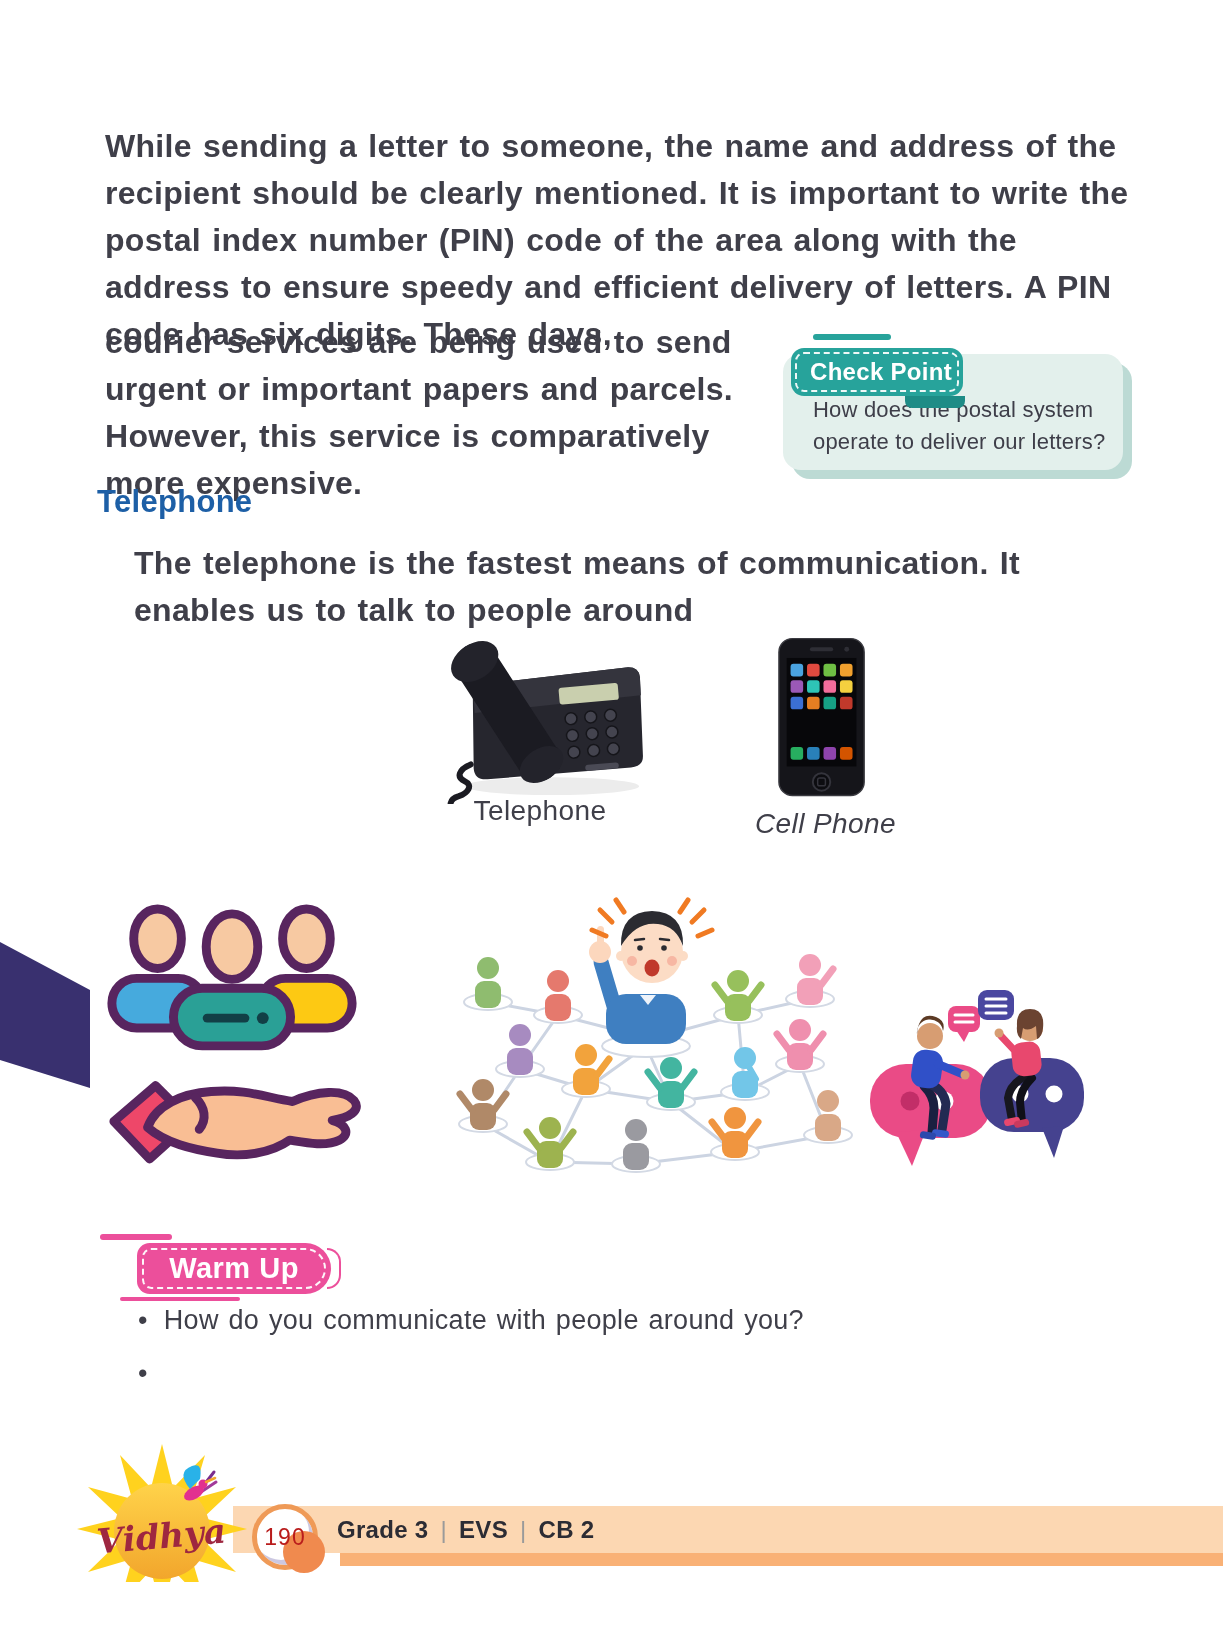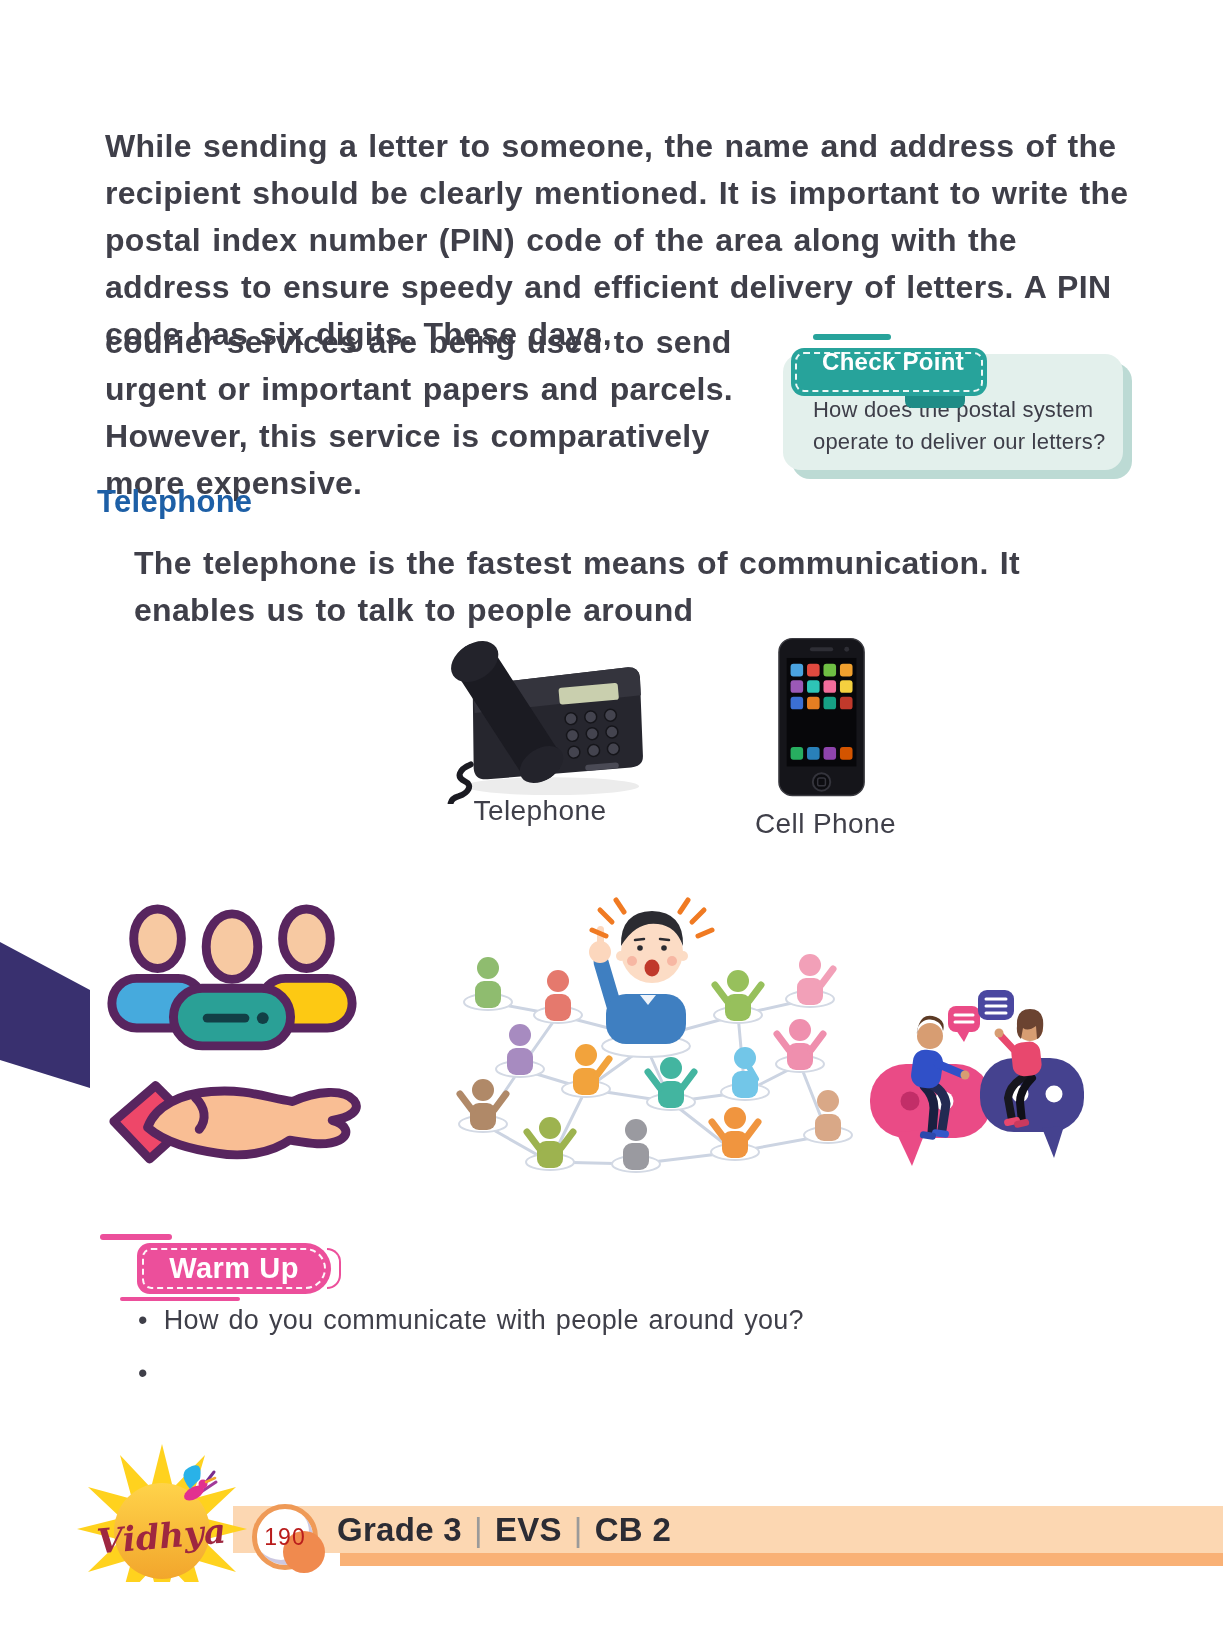--- a/index.html
+++ b/index.html
@@ -13,30 +13,30 @@
   .para-b { left:105px; top:311px; width:660px;margin-top:8px; }
   .para-c { left:134px; top:540px; width:985px; }
 
   
   .checkpoint { position:absolute; left:783px; top:334px; width:340px; height:126px; }
   .cp-line { position:absolute; left:30px; top:0px; width:78px; height:6px; background:#27a39b; border-radius:3px; }
   .cp-box { position:absolute; left:0; top:20px; width:340px; height:116px; background:#e3f0ec;
             border-radius:18px; box-shadow:9px 9px 0 0 #bcdad4; padding:40px 14px 0 30px; }
   .cp-q { font-size:22px; line-height:32px; color:#3e3e49; letter-spacing:.2px; }
   .cp-tab { position:absolute; left:122px; top:62px; width:60px; height:12px; background:#1e8c86; border-radius:0 0 7px 7px; }
-  .cp-badge { position:absolute; left:8px; top:14px; width:196px; height:48px; background:#27a39b;
-              border-radius:13px; display:flex; align-items:flex-start; justify-content:center;padding-left:8px; }
+  .cp-badge { position:absolute; left:8px; top:14px; width:172px; height:48px; background:#27a39b;
+              border-radius:13px; display:flex; align-items:center; justify-content:center;padding-left:8px; }
   .cp-badge::before { content:""; position:absolute; inset:4px; border:2px dashed rgba(255,255,255,.92); border-radius:9px; }
   .cp-badge span { color:#fff; font-weight:bold; font-size:24px; letter-spacing:.3px; }
 
   .heading { position:absolute; left:97px; top:484px; font-size:31px; font-weight:bold; color:#1d5fa6; letter-spacing:.3px; }
 
   .caption { position:absolute; font-size:28px; color:#3f3f49; text-align:center; letter-spacing:.4px; }
   .cap-tel { left:415px; top:795px; width:250px; }
-  .cap-cell { left:738px; top:808px; width:175px; }
+  .cap-cell { left:738px; top:808px; width:175px;font-style:italic; }
 
   .img-telephone { position:absolute; left:413px; top:616px; width:248px; height:188px; }
   .img-cellphone { position:absolute; left:777px; top:636px; width:92px; height:166px; }
   .tab-decor { position:absolute; left:0; top:938px; width:92px; height:152px; }
   .ill-community { position:absolute; left:98px; top:892px; width:268px; height:280px; }
   .ill-network { position:absolute; left:428px; top:874px; width:436px; height:314px; }
   .ill-chat { position:absolute; left:860px; top:972px; width:236px; height:202px; }
 
   
   .wu-line-top { position:absolute; left:100px; top:1234px; width:72px; height:6px; background:#ec4f9b; border-radius:3px; }
@@ -47,21 +47,21 @@
   .wu-badge::after { content:""; position:absolute; right:-10px; top:5px; bottom:5px; width:12px;
                      border:2px solid #ec4f9b; border-left:none; border-radius:0 24px 24px 0; }
   .wu-badge span { color:#fff; font-weight:bold; font-size:29px; letter-spacing:.5px; }
 
   .bullets { position:absolute; left:138px; top:1302px; width:980px; }
   .bullet-row { display:flex; gap:16px; font-size:27px; line-height:36px; letter-spacing:.3px; word-spacing:2px; margin-bottom:17px; }
   .bullet-dot { flex:0 0 auto; }
 
   
   .footer-bar { position:absolute; left:233px; top:1506px; width:990px; height:47px; background:#fcd7b2;
-                display:flex; align-items:center; padding-left:104px; font-size:33px; font-weight:bold; color:#2c2c34; letter-spacing:.3px; }
+                display:flex; align-items:center; padding-left:104px; font-size:24px; font-weight:bold; color:#2c2c34; letter-spacing:.3px; }
   .footer-bar .sep { color:#9a9a9a; font-weight:normal; margin:0 12px; }
   .footer-strip { position:absolute; left:340px; top:1553px; width:883px; height:13px; background:#f9b176; }
   .page-circle { position:absolute; left:252px; top:1504px; width:66px; height:66px; background:#fff;
                  border:5px solid #ef9a57; border-radius:50%; display:flex; align-items:center; justify-content:center;
                  box-shadow:inset -4px -5px 0 rgba(108,96,170,.35); z-index:3; }
   .page-circle::before { content:""; position:absolute; right:-12px; bottom:-8px; width:42px; height:42px;
                  background:#f08a4e; border-radius:50%; z-index:-1; }
   .page-circle span { font-size:23px; color:#b91c1c; letter-spacing:1px; }
   .logo { position:absolute; left:72px; top:1444px; width:186px; height:138px; z-index:4; }
 </style>

